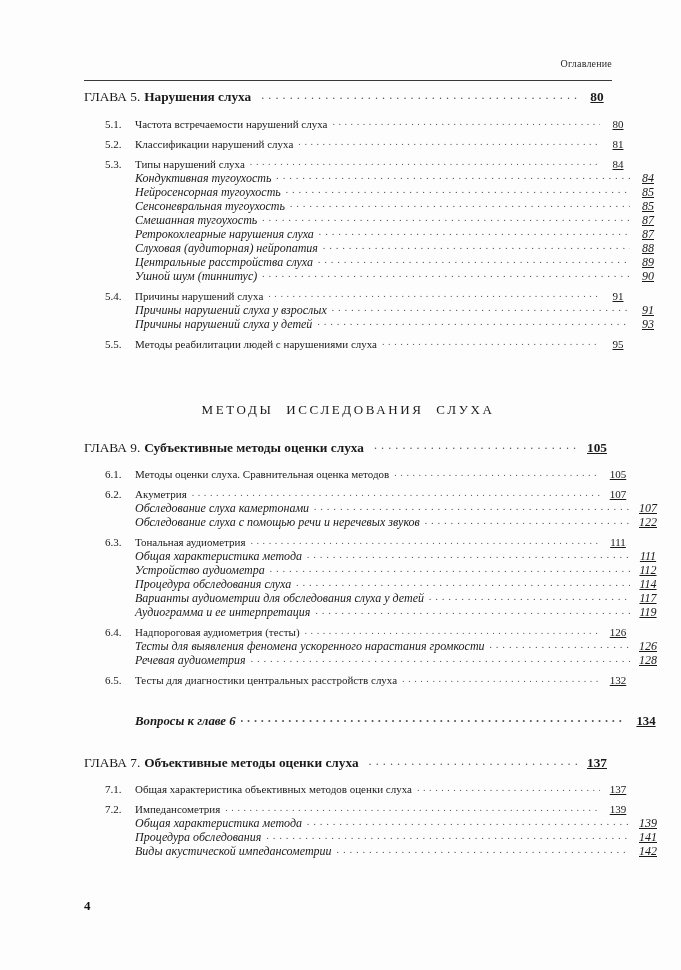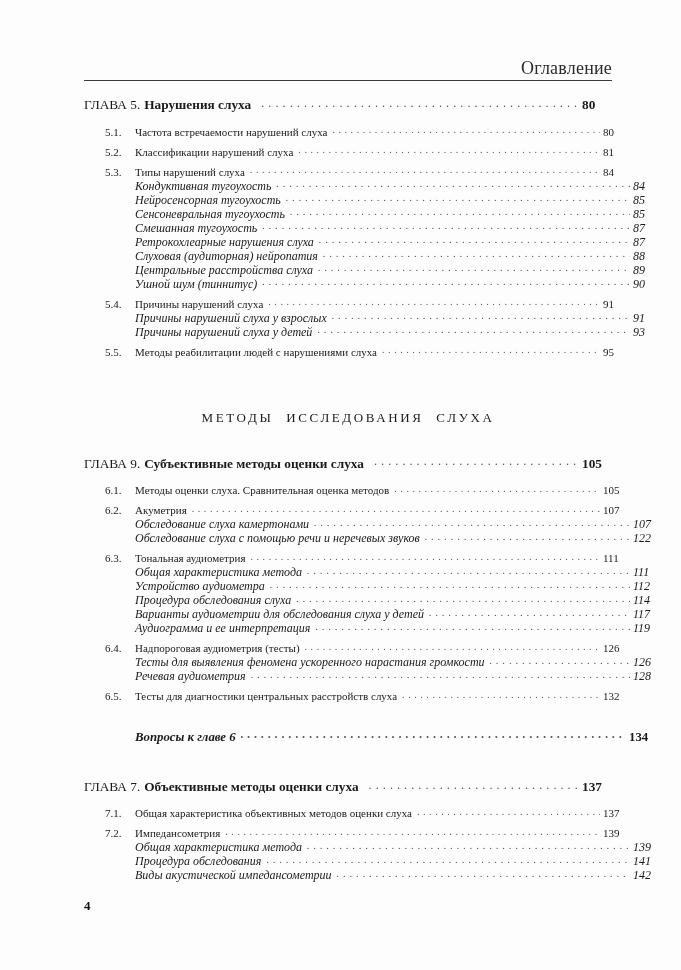--- a/index.html
+++ b/index.html
@@ -24,21 +24,21 @@
     height: 970px;
   }
 
   
   .header {
     position: absolute;
     left: 84px;
     top: 58px;
     width: 528px;
     text-align: right;
-    font-size: 18px;
+    font-size: 10px;
     color: #2b2b2b;
     letter-spacing: 0.2px;
   }
   .header-rule {
     position: absolute;
     left: 84px;
     top: 80px;
     width: 528px;
     height: 1px;
     background: #3a3a3a;
@@ -84,28 +84,29 @@
     bottom: 0.02em;
     white-space: nowrap;
     color: #555;
     font-size: 0.92em;
     letter-spacing: 0.5px;
   }
 
   .pg {
     flex: 0 0 auto;
     width: 30px;
-    text-align: left;
+    text-align: center;
     white-space: nowrap;
+    text-decoration: underline;
   }
 
   
   .chapter {
     font-size: 13.3px;
-    margin-top: 8px;
+    margin-top: 0;
     padding-left: 0;
   }
   .chapter .chap-num {
     font-weight: normal;
   }
   .chapter .chap-title {
     font-weight: bold;
     margin-left: 4px;
   }
   .chapter .pg { font-weight: bold; }

